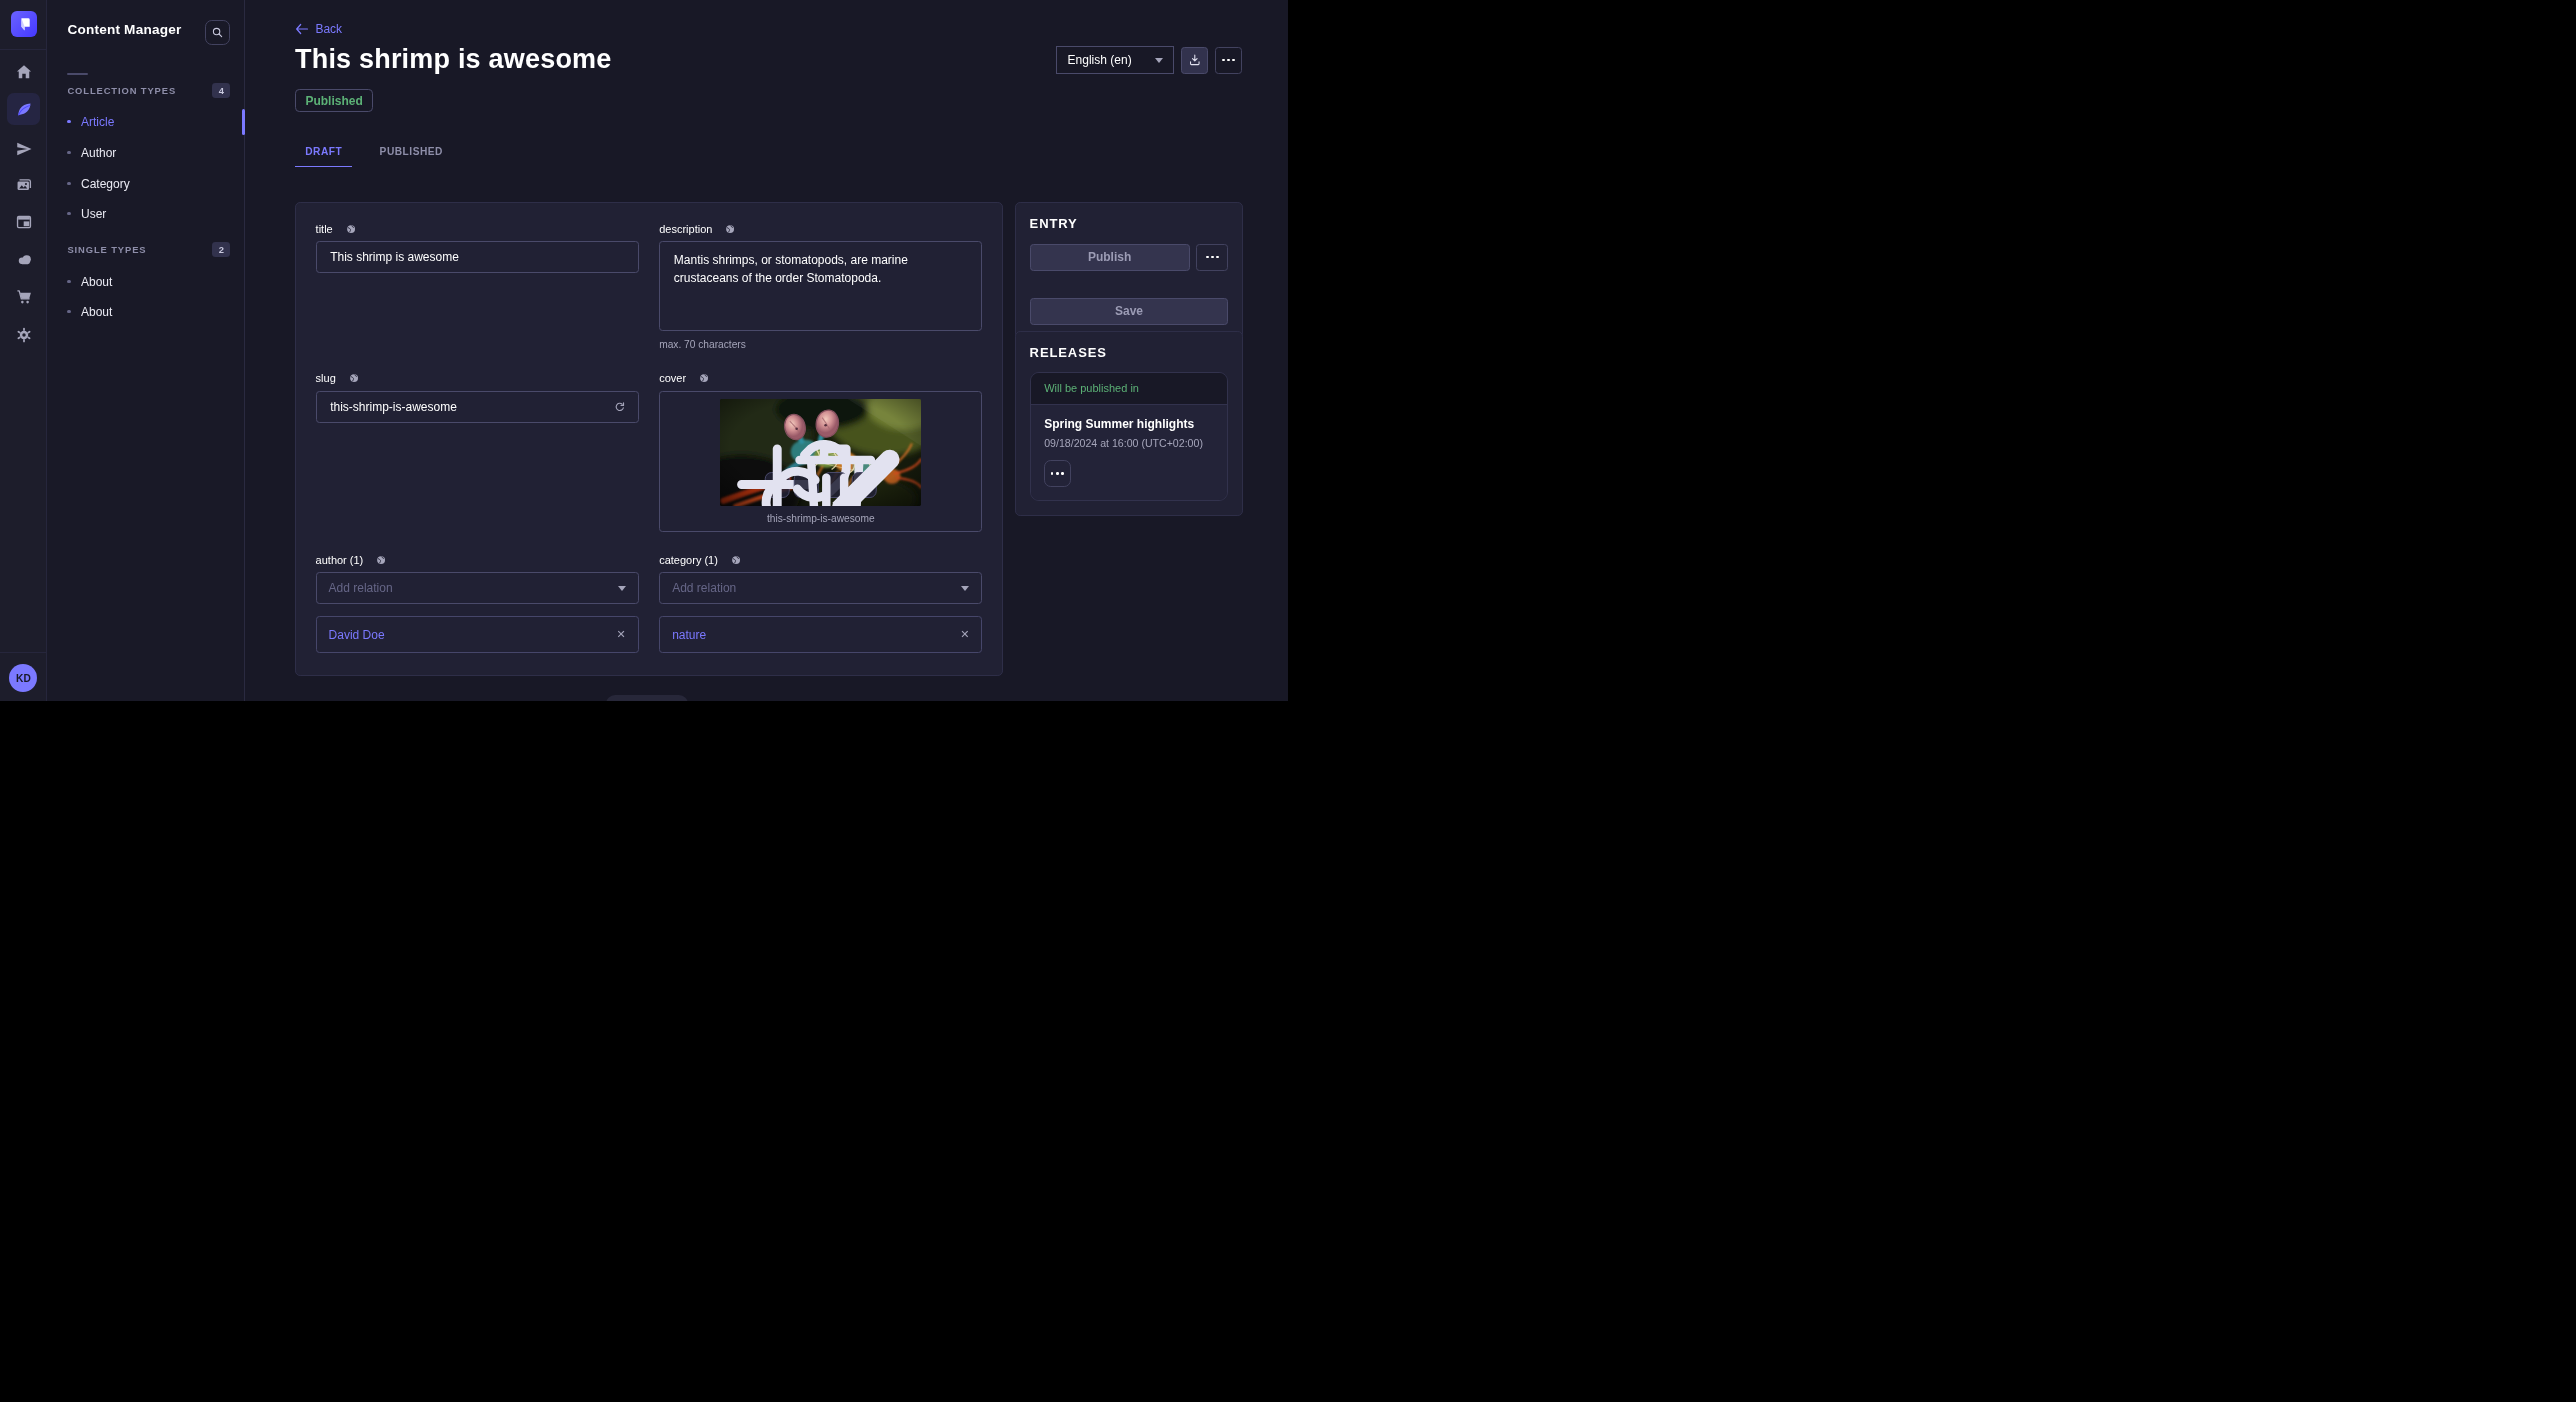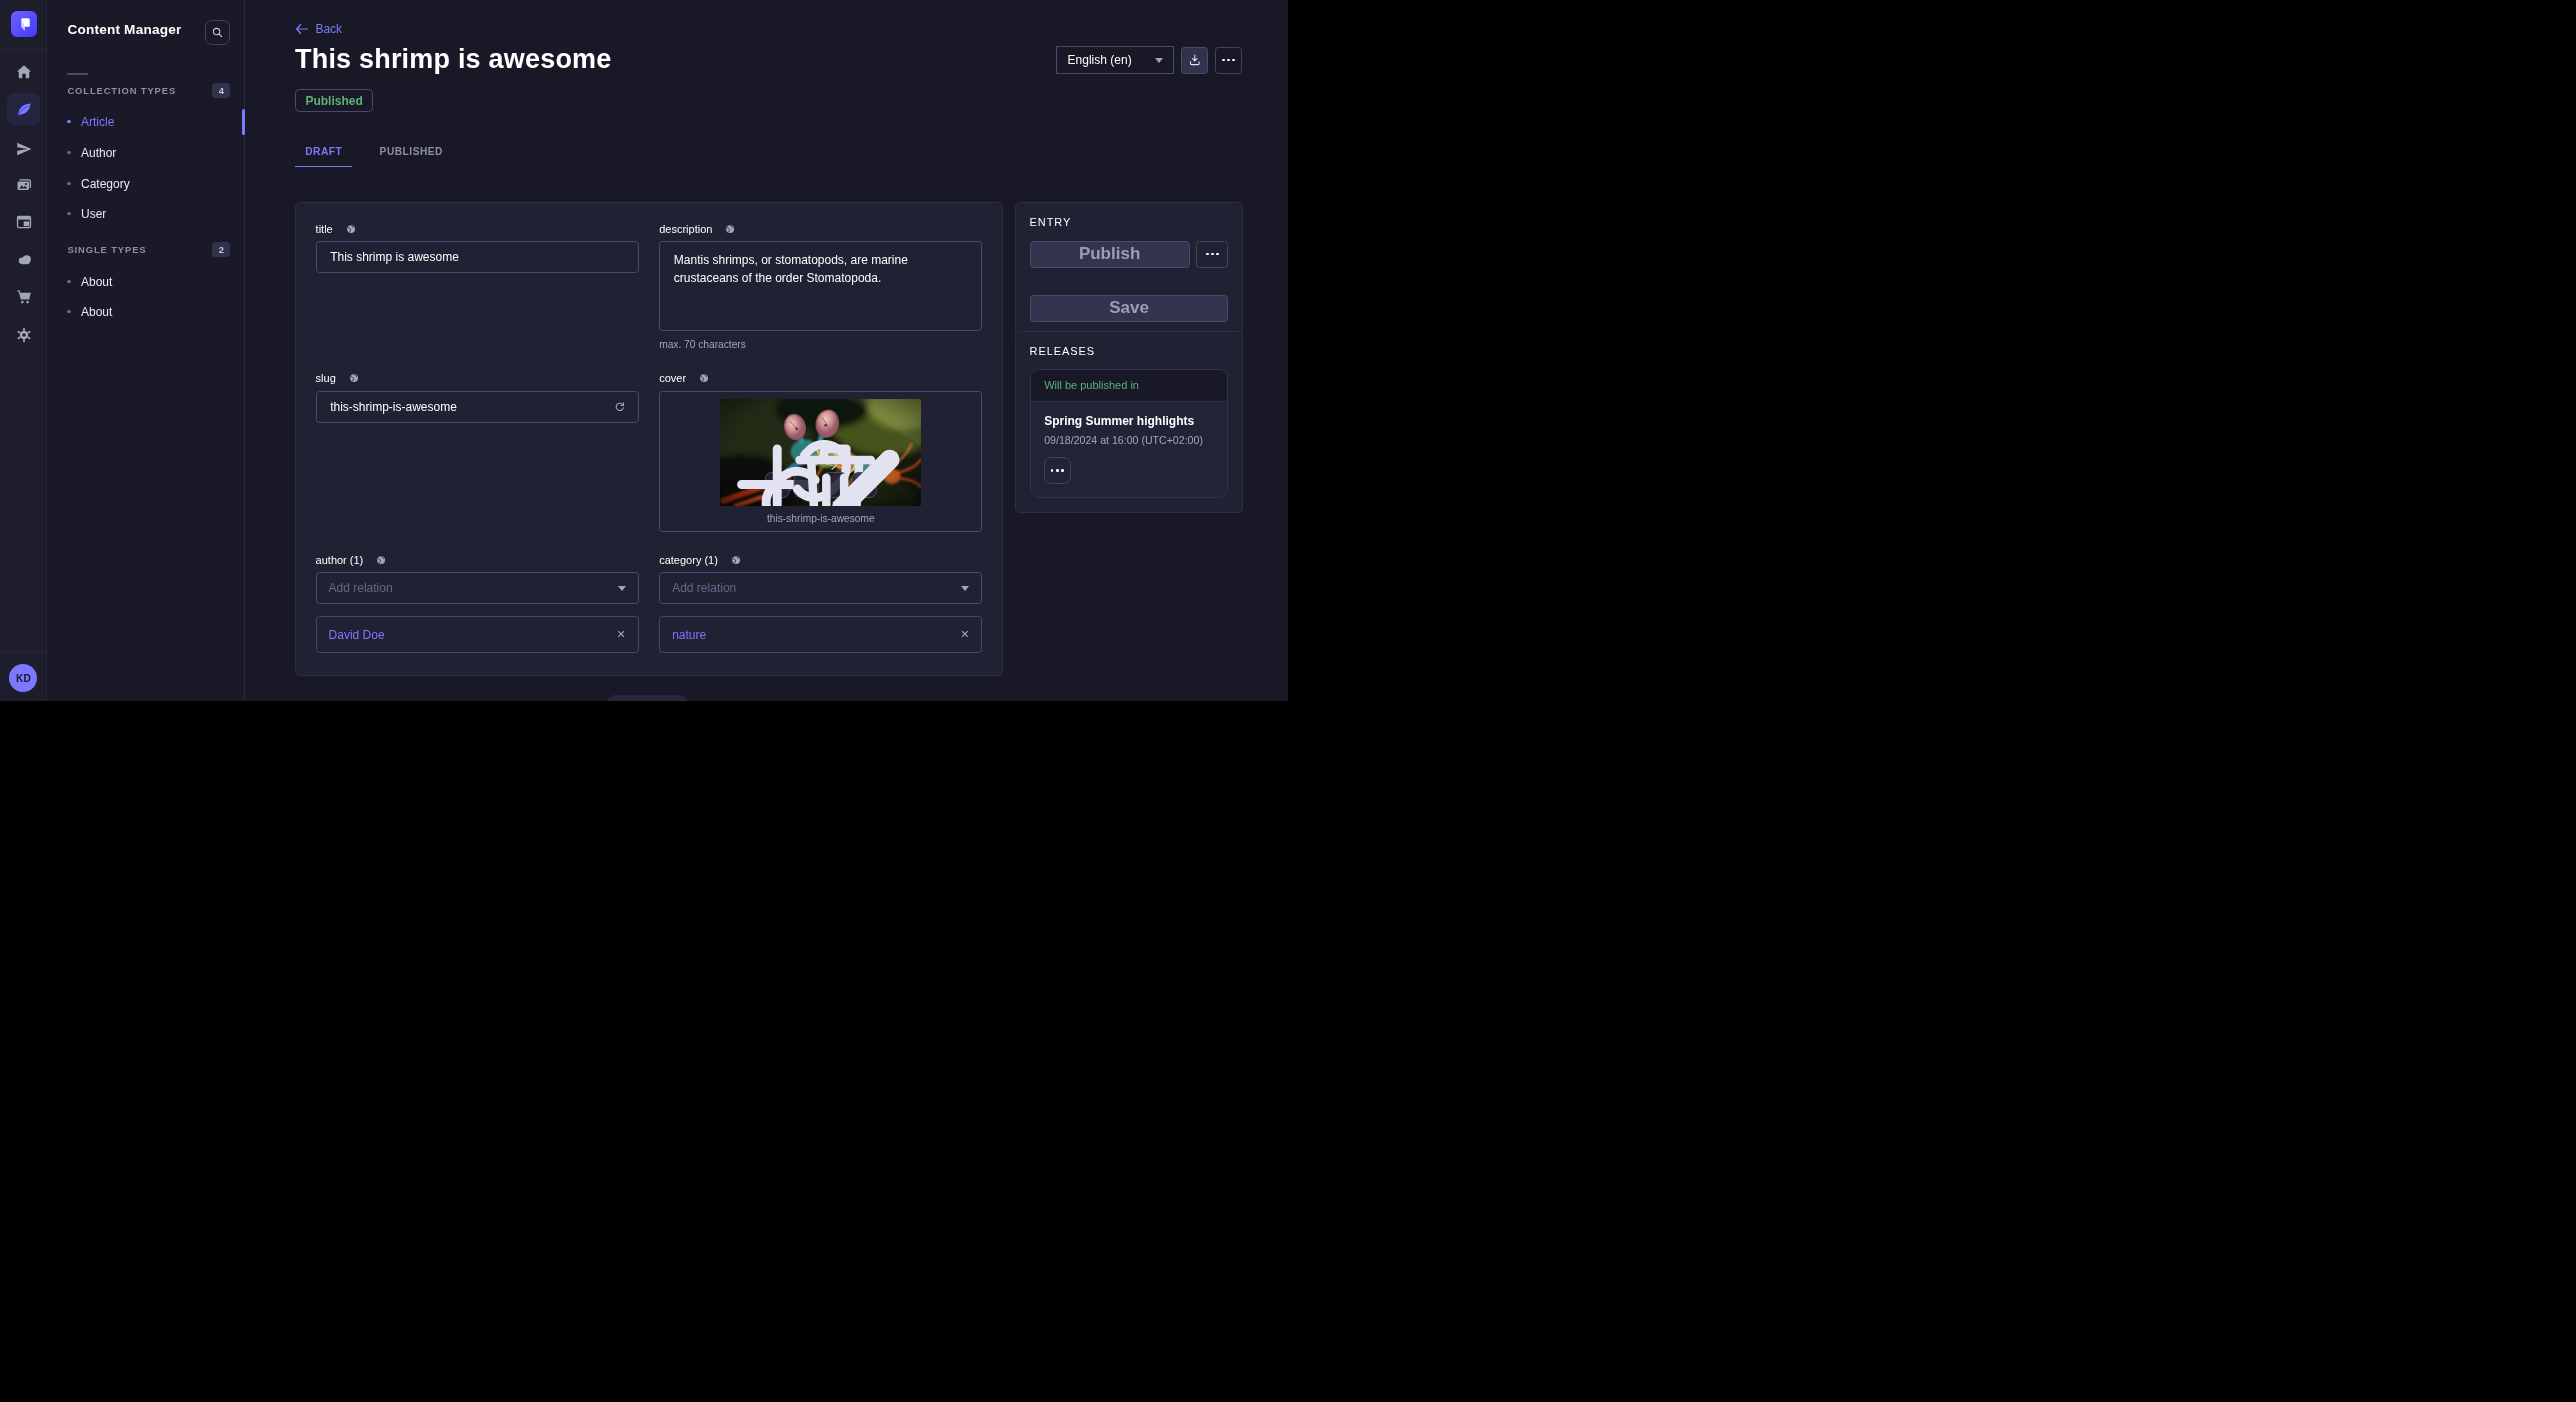--- a/index.html
+++ b/index.html
@@ -85,25 +85,25 @@
   .rel-select{height:32px;border:0.9px solid var(--input-border);border-radius:3.4px;display:flex;align-items:center;
     justify-content:space-between;padding:0 12px;cursor:pointer;margin-bottom:12px}
   .rel-select span{font-size:12px;color:var(--faint)}
   .chip{height:37px;border:0.9px solid #46466a;border-radius:3.4px;display:flex;align-items:center;
     justify-content:space-between;padding:0 12px}
   .chip a{font-size:12px;color:var(--accent-l);text-decoration:none;cursor:pointer}
   .chip .x{color:var(--muted);font-size:11px;cursor:pointer}
 
   
   .panel{position:absolute;left:1015px;width:228px;background:var(--card);border:0.9px solid var(--border);border-radius:5.1px;padding:12.8px 13.6px 13.6px}
-  .panel-title{font-size:11px;font-weight:400;letter-spacing:0.9px;color:var(--txt)}
+  .panel-title{font-size:13px;font-weight:700;letter-spacing:0.9px;color:var(--txt)}
   .entry-panel{top:202px}
   .entry-row{display:flex;gap:6.8px;margin-top:12.8px}
   .btn{height:27px;border-radius:3.4px;background:var(--btn);border:0.9px solid var(--input-border);
-    color:#9c9cb5;font-size:17px;font-weight:600;display:flex;align-items:center;justify-content:center;cursor:pointer}
+    color:#9c9cb5;font-size:12px;font-weight:600;display:flex;align-items:center;justify-content:center;cursor:pointer}
   .btn.wide{flex:1}
   .btn.block{width:100%;margin-top:27px}
   .entry-more{width:32px;height:27px;background:transparent;border:0.9px solid #42425f;border-radius:3.4px;
     display:flex;align-items:center;justify-content:center;cursor:pointer;color:#fff}
   .releases-panel{top:331px}
   .release-card{margin-top:12px;border:0.9px solid var(--border2);border-radius:9px;overflow:hidden}
   .release-head{background:#181826;border-bottom:0.9px solid var(--border2);padding:9.4px 13.6px;font-size:11px;color:var(--green)}
   .release-body{padding:12.8px 13.6px 13.6px;background:#232338}
   .release-name{font-size:12px;font-weight:600;color:var(--txt)}
   .release-date{font-size:10.6px;color:var(--muted);margin-top:6px}

